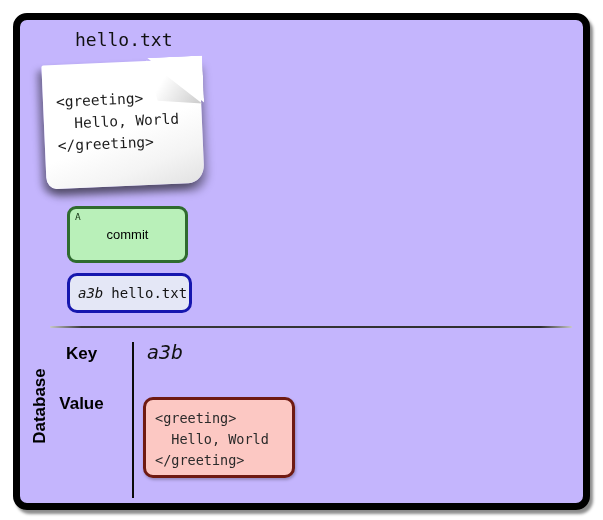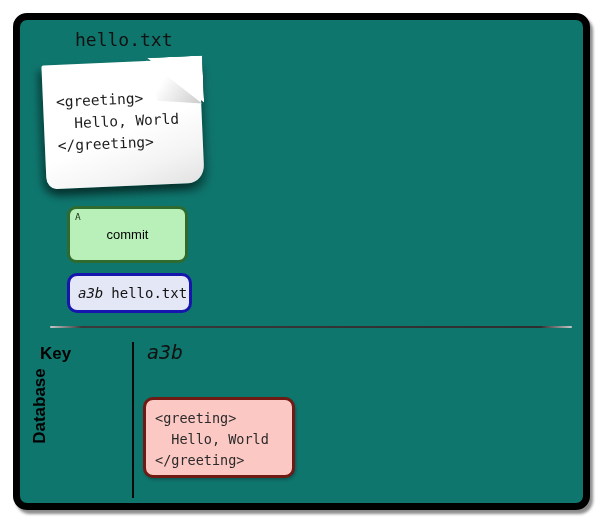--- a/index.html
+++ b/index.html
@@ -9,21 +9,21 @@
     background: #ffffff;
     overflow: hidden;
     font-family: "Liberation Sans", sans-serif;
   }
   .frame {
     position: absolute; left: 13px; top: 13px;
     width: 577px; height: 497px;
     box-sizing: border-box;
     border: 7px solid #000;
     border-radius: 14px;
-    background: #0f766e;
+    background: #c4b5fd;
     box-shadow: 3px 4px 3px rgba(0,0,0,0.45);
   }
   
   .file-title {
     position: absolute; left: 55px; top: 8px;
     font-family: "DejaVu Sans Mono", monospace;
     font-size: 18px; line-height: 24px; color: #111;
   }
   
   .paper {
@@ -93,21 +93,21 @@
   
   .db-label {
     position: absolute; left: -35px; top: 376px;
     width: 110px; height: 20px;
     transform: rotate(-90deg);
     text-align: center;
     font-weight: bold; font-size: 17px; color: #000;
   }
   .kv-label {
     position: absolute; left: 20px; width: 83px;
-    text-align: left;
+    text-align: center;
     font-weight: bold; font-size: 17px; color: #000;
   }
   .key-label { top: 324px; }
   .value-label { top: 374px; }
   .kv-line {
     position: absolute; left: 112px; top: 322px;
     width: 2px; height: 156px; background: #0a0a0a;
   }
   .key-value {
     position: absolute; left: 127px; top: 320px;
@@ -156,20 +156,21 @@
   <div class="divider"></div>
 
   <div class="db-label">Database</div>
 
   <div class="kv-label key-label">Key</div>
 
   <div class="key-value">a3b</div>
 
   <div class="kv-line"></div>
 
+  <div class="kv-label value-label">Value</div>
 
   <div class="value-box" style="background-color: rgb(252, 200, 195); border-color: rgb(111, 26, 18);">
     <pre class="value-text">&lt;greeting&gt;
   Hello, World
 &lt;/greeting&gt;</pre>
   </div>
 
 </div>
 
 </body></html>

